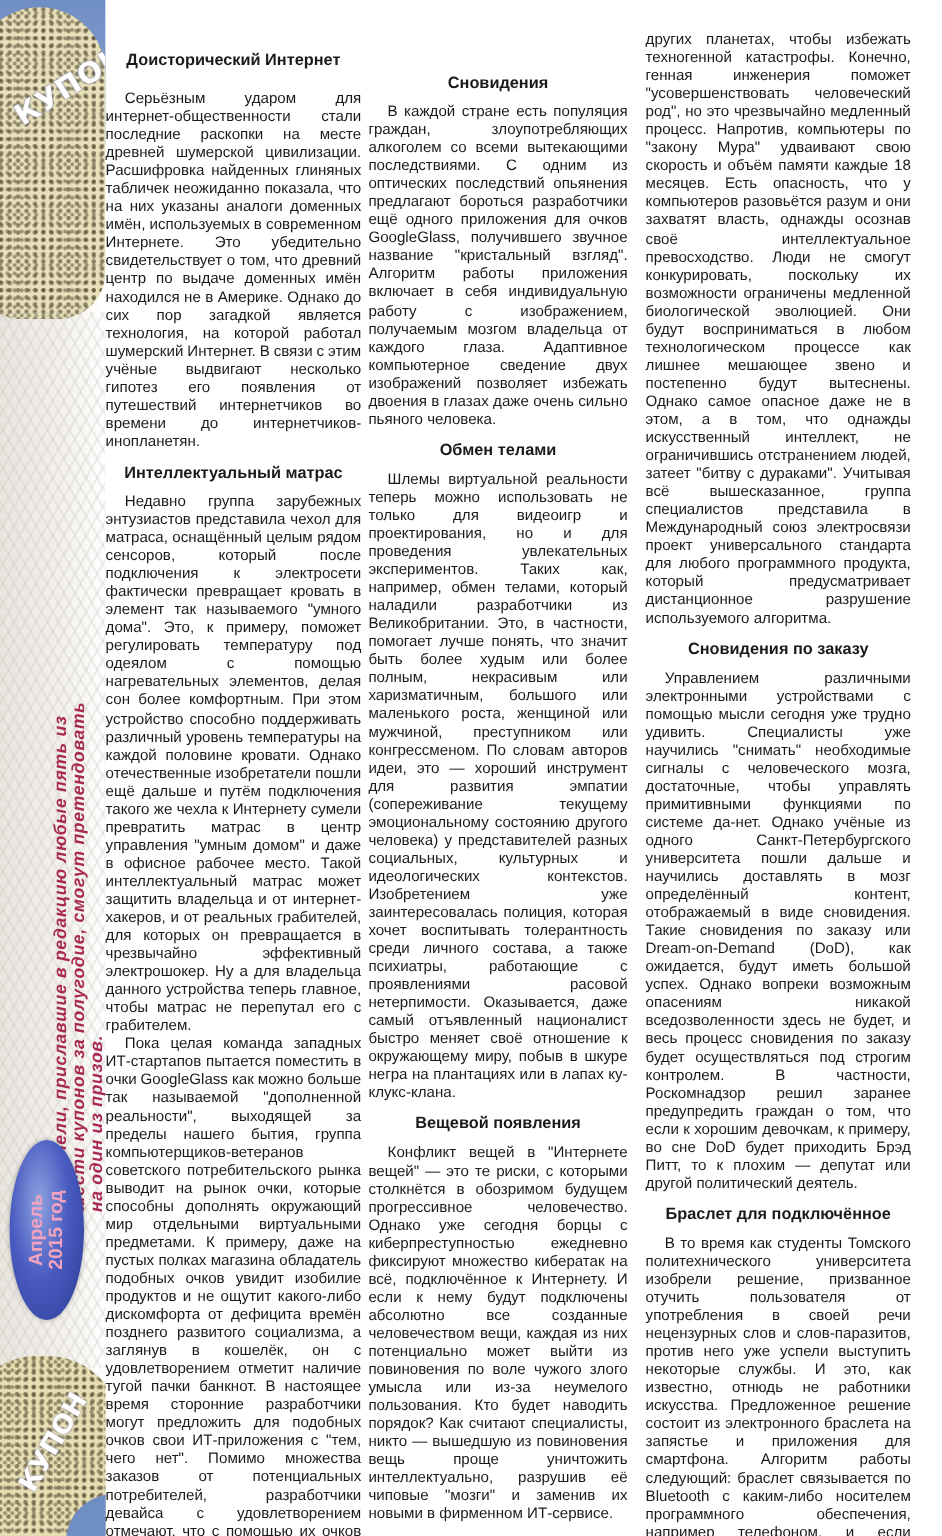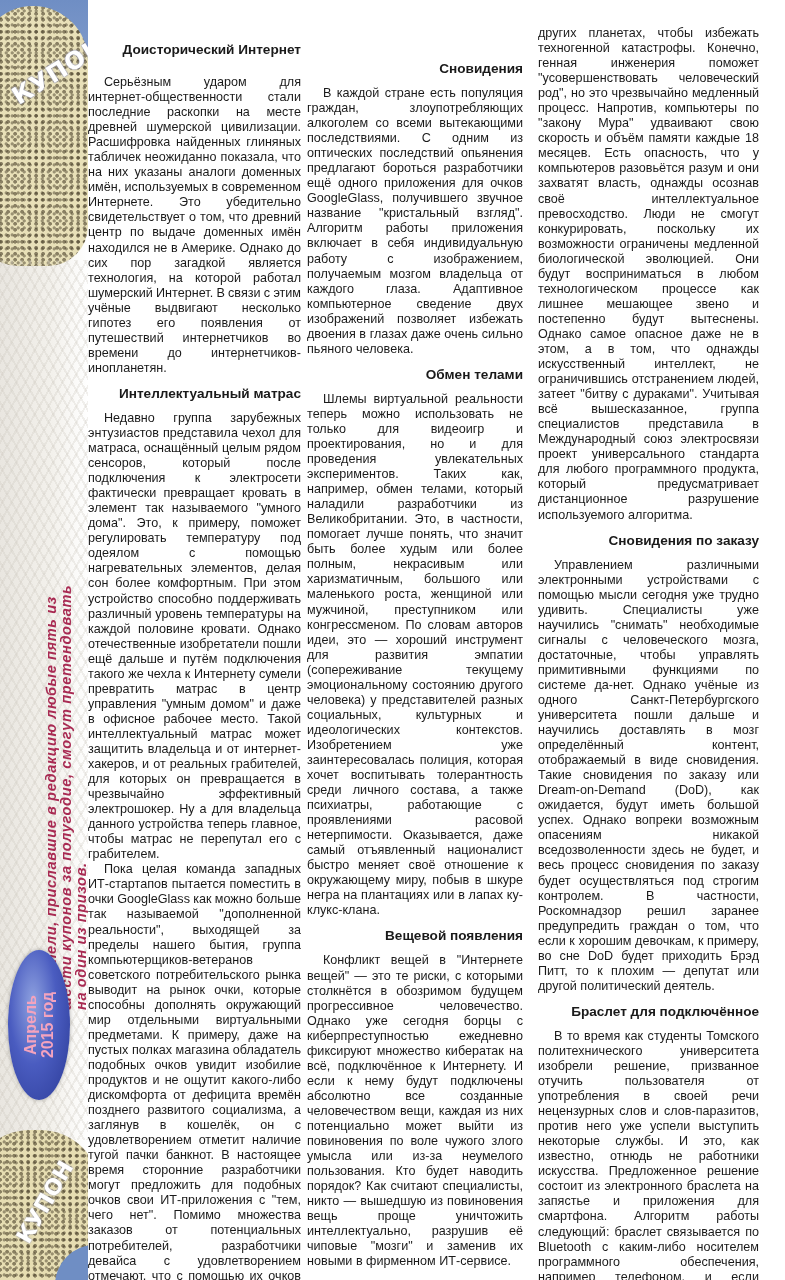--- a/index.html
+++ b/index.html
@@ -85,21 +85,21 @@
     position: absolute; font-size: 12.6px; line-height: 15.05px;
     text-align: justify;
   }
   .col.c1 { left: 88px; top: 42px; width: 213px; }
   .col.c2 { left: 307px; top: 51px; width: 216px; }
   .col.c3 { left: 538px; top: 26px; width: 221px; }
   .col p { margin: 0; text-indent: 16px; hyphens: manual; }
   .col p.cont { text-indent: 0; }
   .col h2 {
     margin: 10px 0 9px 0; font-size: 13.6px; font-weight: bold;
-    text-align: right; line-height: 16px;
+    text-align: center; line-height: 16px;
   }
   .col h2.first { margin-top: 0; margin-bottom: 17px; }
   .c1 p { word-spacing: -0.3px; }
 </style>
 </head>
 <body>
 
 <div class="strip">
   <div class="blue-top"></div>
   <div class="dome-top"></div>

